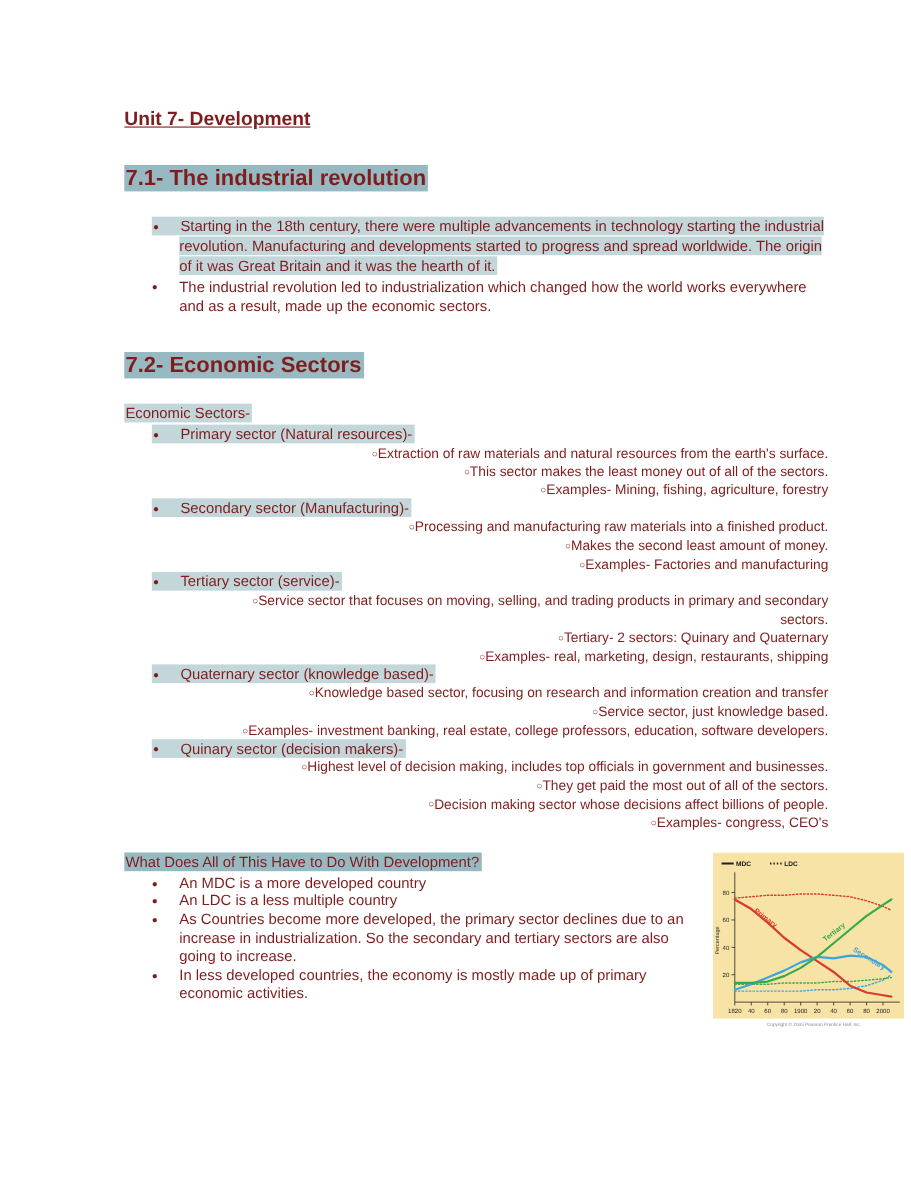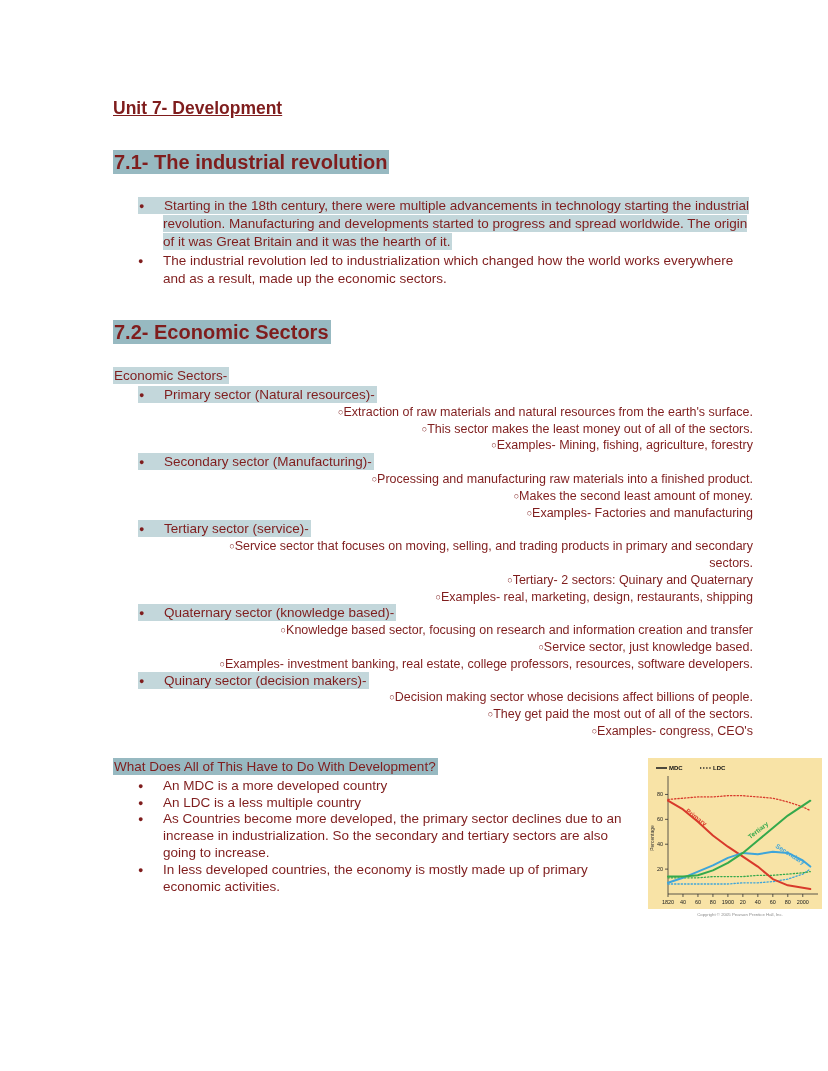--- a/index.html
+++ b/index.html
@@ -50,24 +50,25 @@
           <div class="li lvl2"><span><span class="marker">○</span><span>Processing and manufacturing raw materials into a finished product.</span></span></div>
           <div class="li lvl2"><span><span class="marker">○</span><span>Makes the second least amount of money.</span></span></div>
           <div class="li lvl2"><span><span class="marker">○</span><span>Examples- Factories and manufacturing</span></span></div>
           <div class="li lvl1"><span class="hl-light"><span class="marker">●</span><span>Tertiary sector (service)-</span></span></div>
           <div class="li lvl2"><span><span class="marker">○</span><span>Service sector that focuses on moving, selling, and trading products in primary and secondary sectors.</span></span></div>
           <div class="li lvl2"><span><span class="marker">○</span><span>Tertiary- 2 sectors: Quinary and Quaternary</span></span></div>
           <div class="li lvl2"><span><span class="marker">○</span><span>Examples- real, marketing, design, restaurants, shipping</span></span></div>
           <div class="li lvl1"><span class="hl-light"><span class="marker">●</span><span>Quaternary sector (knowledge based)-</span></span></div>
           <div class="li lvl2"><span><span class="marker">○</span><span>Knowledge based sector, focusing on research and information creation and transfer</span></span></div>
           <div class="li lvl2"><span><span class="marker">○</span><span>Service sector, just knowledge based.</span></span></div>
-          <div class="li lvl2"><span><span class="marker">○</span><span>Examples- investment banking, real estate, college professors, resources, software developers.</span></span></div>
+          <div class="li lvl2"><span><span class="marker">○</span><span>Examples- investment banking, real estate, college professors, education, software developers.</span></span></div>
           <div class="li lvl1"><span class="hl-light"><span class="marker">●</span><span>Quinary sector (decision makers)-</span></span></div>
+          <div class="li lvl2"><span><span class="marker">○</span><span>Highest level of decision making, includes top officials in government and businesses.</span></span></div>
+          <div class="li lvl2"><span><span class="marker">○</span><span>They get paid the most out of all of the sectors.</span></span></div>
           <div class="li lvl2"><span><span class="marker">○</span><span>Decision making sector whose decisions affect billions of people.</span></span></div>
-          <div class="li lvl2"><span><span class="marker">○</span><span>They get paid the most out of all of the sectors.</span></span></div>
           <div class="li lvl2"><span><span class="marker">○</span><span>Examples- congress, CEO's</span></span></div>
         </div>
         <div class="wrap-section">
           <div class="chart-box">
             <svg width="174" height="164" viewBox="0 0 174 164">
               <rect x="0" y="0" width="174" height="151" fill="#f8e3a6"></rect>
               <line x1="20" y1="18" x2="20" y2="136" stroke="#333" stroke-width="0.8"></line>
               <line x1="20" y1="136" x2="170" y2="136" stroke="#333" stroke-width="0.8"></line>
               <line x1="17" y1="111.11111111111111" x2="20" y2="111.11111111111111" stroke="#333" stroke-width="0.8"></line>
               <text x="15" y="113.11111111111111" text-anchor="end" font-size="5.5" fill="#222">20</text>

